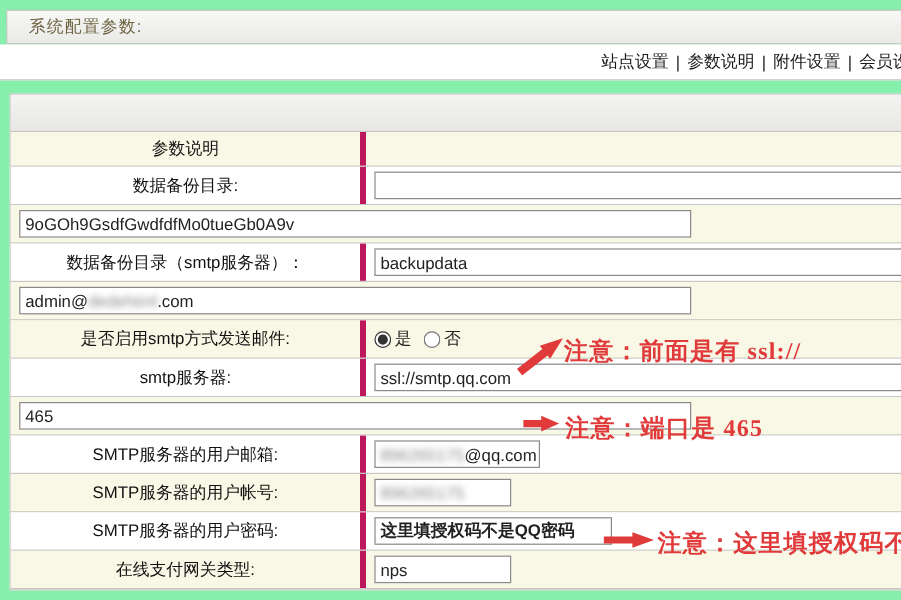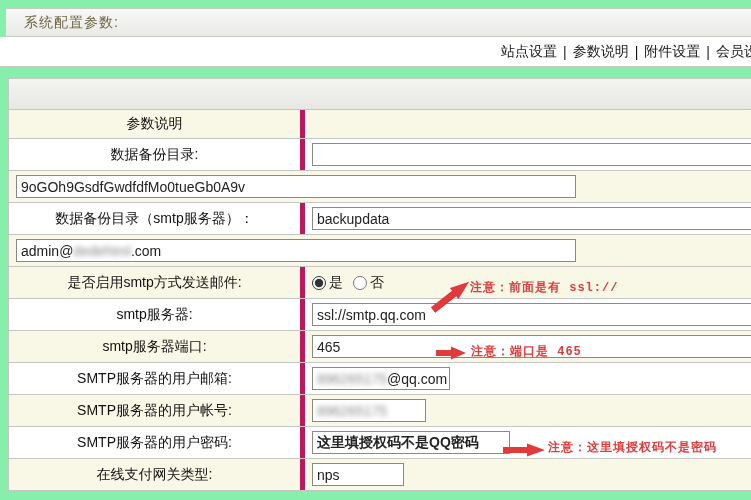--- a/index.html
+++ b/index.html
@@ -47,22 +47,22 @@
     display:inline-flex; align-items:center; white-space:nowrap; overflow:hidden;
   }
   input.tinput { display:inline-block; }
   .w-long { width:560px; }
   .blurtxt { filter:blur(2.5px); color:#8a8a8a; }
   .radios { display:flex; align-items:center; gap:10px; }
   .radios label { display:flex; align-items:center; gap:3px; }
   .radios input { width:14px; height:14px; accent-color:#333; }
   
   .ann {
-    position:absolute; color:#e03a3a; font-weight:bold; font-size:12px;
-    font-family:Liberation Mono, monospace;
+    position:absolute; color:#e03a3a; font-weight:bold; font-size:20px;
+    font-family:Liberation Serif, serif;
     white-space:nowrap; letter-spacing:1px;
   }
   .arrow { position:absolute; }
   .arrow svg { display:block; }
 </style>
 </head>
 <body>
 
 <div class="viewport">
 
@@ -135,21 +135,20 @@
     </div>
 
     <div class="trow">
       <div class="cell-l">smtp服务器:</div>
       <div class="cell-r">
           <input class="tinput w-long" value="ssl://smtp.qq.com" style="">
         </div>
     </div>
 
     <div class="trow cream">
-      <div class="cell-l">smtp服务器端口:</div>
       <div class="cell-r">
           <input class="tinput w-long" value="465" style="">
         </div>
     </div>
 
     <div class="trow">
       <div class="cell-l">SMTP服务器的用户邮箱:</div>
       <div class="cell-r">
         <div class="tinput" style="width:138px;">
             <span class="blurtxt">896265175</span>
@@ -170,21 +169,21 @@
     <div class="trow">
       <div class="cell-l">SMTP服务器的用户密码:</div>
       <div class="cell-r">
           <input class="tinput" style="width: 198px; font-weight: bold;" value="这里填授权码不是QQ密码">
         </div>
     </div>
 
     <div class="trow cream">
       <div class="cell-l">在线支付网关类型:</div>
       <div class="cell-r">
-          <input class="tinput" style="width: 92px;" value="nps">
+          <input class="tinput" style="width: 114px;" value="nps">
         </div>
     </div>
   </div>
 
   <div class="ann" style="left:470px; top:279px;">注意：前面是有 ssl://</div>
   <div class="arrow" style="left:428px; top:288px; transform:rotate(-38deg);">
     <svg width="46" height="16" viewBox="0 0 46 16">
         <polygon points="46,8 27,1 27,4.5 0,4.5 0,11.5 27,11.5 27,15" fill="#e03a3a"></polygon>
       </svg>
   </div>

